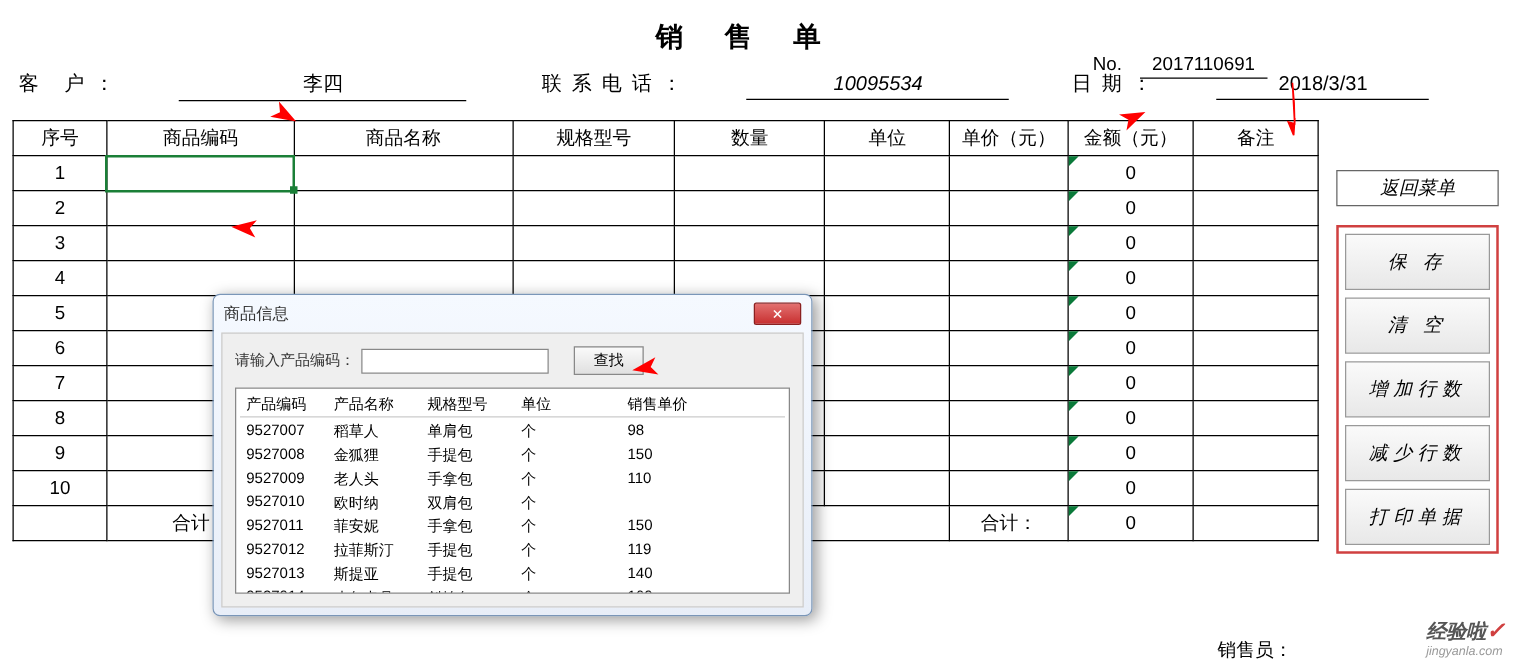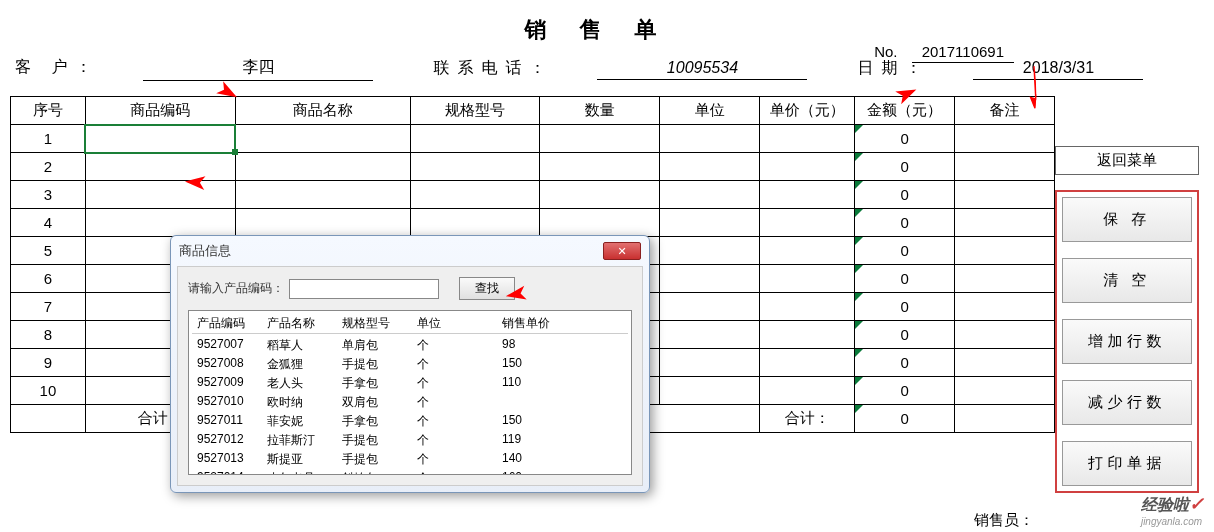--- a/index.html
+++ b/index.html
@@ -36,24 +36,24 @@
     .cell-amount { position: relative; }
     .cell-amount::before { content: ''; position: absolute; left: 0; top: 0; width: 0; height: 0; border-top: 8px solid #0a7a3a; border-right: 8px solid transparent; }
     .selected-cell { outline: 2px solid #1a7f37; outline-offset: -1px; }
     .selected-cell::after { content: ''; position: absolute; right: -3px; bottom: -3px; width: 6px; height: 6px; background: #1a7f37; }
     
     .total-row td { border: 1px solid #000; }
     .total-label-cell { text-align: center; font-size: 16px; }
     
     .salesperson { position: absolute; right: 180px; bottom: 2px; font-size: 15px; }
     
-    .side-panel { position: absolute; right: 15px; top: 146px; width: 144px; }
+    .side-panel { position: absolute; right: 15px; top: 136px; width: 130px; font-style: italic; }
     .side-btn-top { display: flex; justify-content: center; align-items: center; border: 1px solid #666; padding: 4px 0; margin-bottom: 15px; cursor: pointer; font-size: 15px; }
     .side-box { border: 2px solid #d04040; padding: 5px; }
-    .side-btn { display: flex; justify-content: center; align-items: center; border: 1px solid #999; padding: 12px 0; margin-bottom: 16px; cursor: pointer; font-size: 15px; background: linear-gradient(#fafafa, #e8e8e8); letter-spacing: 0.3em; }
+    .side-btn { display: flex; justify-content: center; align-items: center; border: 1px solid #999; padding: 12px 0; margin-bottom: 6px; cursor: pointer; font-size: 15px; background: linear-gradient(#fafafa, #e8e8e8); letter-spacing: 0.3em; }
     .side-btn:last-child { margin-bottom: 0; }
     
     .red-arrow { position: absolute; pointer-events: none; }
     .arrow1 { left: 175px; top: 65px; transform: rotate(30deg); }
     .arrow2 { left: 180px; top: 163px; transform: rotate(185deg); }
     .arrow3 { left: 855px; top: 85px; transform: rotate(-25deg); }
     .arrow4 { left: 500px; top: 270px; transform: rotate(170deg); }
     .arrow5 { right: 145px; top: 70px; transform: rotate(50deg); }
     .arrow-svg { width: 70px; height: 35px; }
     .arrow-svg path { fill: #ff0000; }

